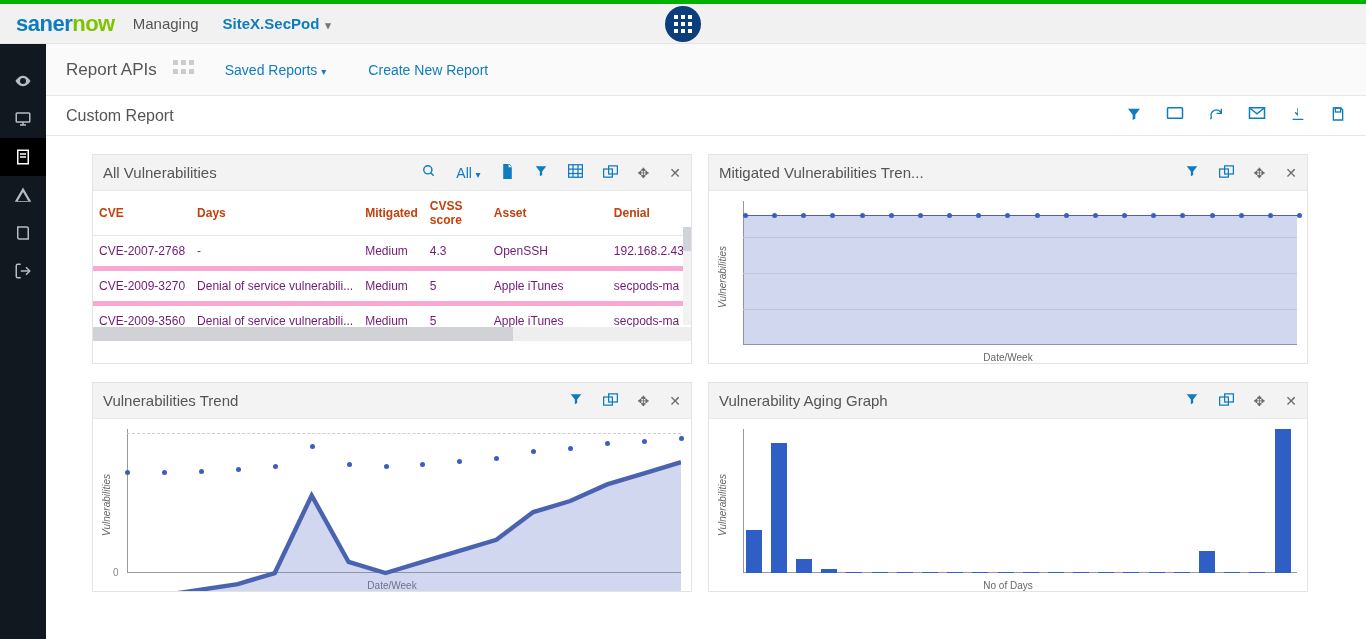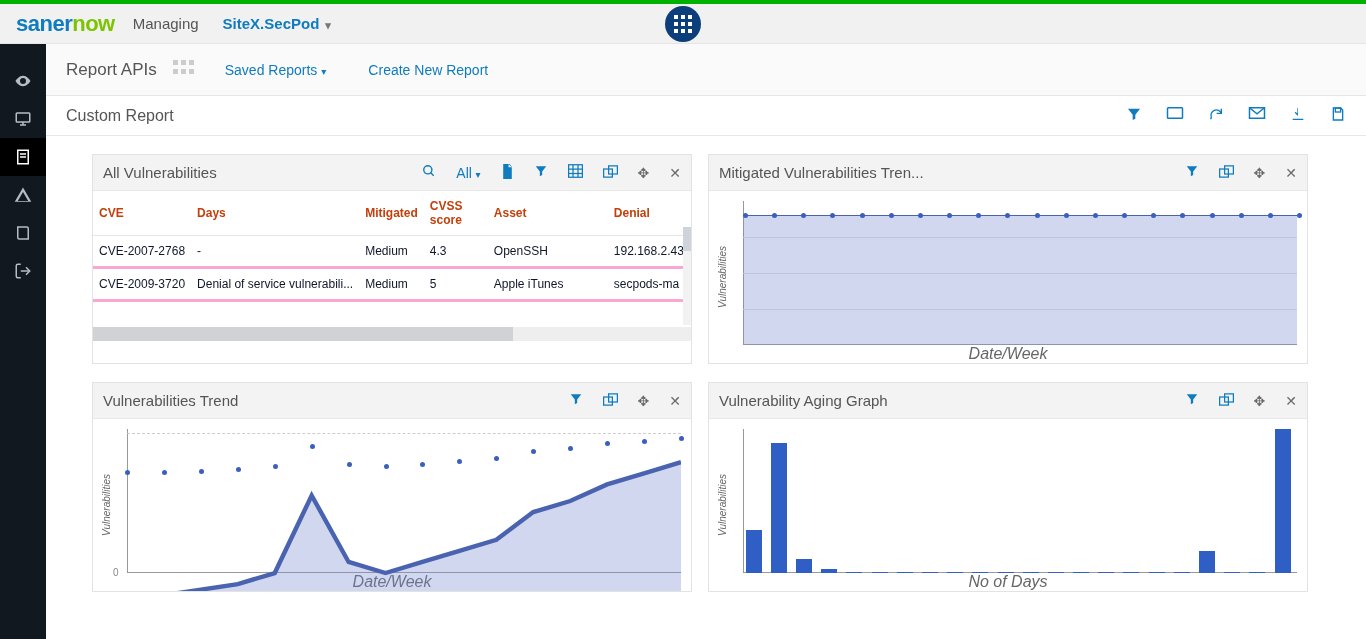--- a/index.html
+++ b/index.html
@@ -45,30 +45,30 @@
   .phead { height:36px; background:#f3f3f3; border-bottom:1px solid #e7e7e7; display:flex; align-items:center; padding:0 10px;}
   .phead .pt { font-size:15px; color:#555;}
   .phead .picons { margin-left:auto; display:flex; gap:20px; align-items:center;}
   .phead .picons span { color:#0f7cbf; cursor:pointer; font-size:14px;}
   .phead .picons .xg { color:#6a6a6a;}
   .pbody { flex:1; position:relative; overflow:hidden;}
 
   
   table.vt { width:100%; border-collapse:collapse; font-size:12px;}
   table.vt th { text-align:left; font-weight:600; color:#c2410c; padding:8px 6px; border-bottom:1px solid #e7e7e7; background:#fff;}
-  table.vt td { padding:8px 6px; color:#0f172a; border-bottom:3px solid #f9a8d4; white-space:nowrap; overflow:hidden; text-overflow:ellipsis;}
+  table.vt td { padding:8px 6px; color:#701a75; border-bottom:5px solid #f9a8d4; white-space:nowrap; overflow:hidden; text-overflow:ellipsis;}
   #all-vuln-body { max-height:150px; overflow:hidden;}
   .scrollind { position:absolute; right:0; top:36px; width:8px; height:24px; background:#cfd4da;}
   .scrolltrack { position:absolute; right:0; top:36px; bottom:16px; width:8px; background:#f2f2f2;}
   .hscroll { position:absolute; left:0; right:0; bottom:0; height:14px; background:#eeeeee;}
   .hscroll .thumb { position:absolute; left:0; top:0; width:420px; height:14px; background:#d0d2d6;}
 
   
   .ylabel { position:absolute; left:2px; top:50%; transform:translate(-32%,-50%) rotate(-90deg); font-size:10px; color:#666; font-style:italic;}
-  .xlabel { position:absolute; left:50%; bottom:0; transform:translateX(-50%); font-size:16px; color:#666; font-style:italic;}
+  .xlabel { position:absolute; left:50%; bottom:0; transform:translateX(-50%); font-size:10px; color:#666; }
   .plot { position:absolute; left:34px; right:10px; top:10px; bottom:18px;}
   .gridline { position:absolute; left:0; right:0; height:1px; background:#e4e4e4;}
   .dotrow { position:absolute; left:0; right:0;}
   .dotrow .dot { position:absolute; width:5px; height:5px; background:#3b5fbf; border-radius:50%; top:-2px;}
   .areafill { position:absolute; left:0; right:0; background:rgba(120,140,205,0.35); border-top:1px solid #4a63b0;}
   .barchart { position:absolute; left:34px; right:10px; top:10px; bottom:18px;}
   .bar { position:absolute; bottom:0; width:16px; background:#2f5fc4;}
   .axisx { position:absolute; left:0; right:0; bottom:0; height:1px; background:#999;}
   .axisy { position:absolute; left:0; top:0; bottom:0; width:1px; background:#999;}
   .ytick { position:absolute; left:-14px; font-size:10px; color:#888;}
@@ -232,20 +232,36 @@
             </tr>
               </thead>
             <tbody id="vuln-rows">
                 <tr>
                   <td>CVE-2007-2768</td>
                   <td>-</td>
                   <td>Medium</td>
                   <td>4.3</td>
                   <td>OpenSSH</td>
                   <td>192.168.2.43</td>
+                </tr>
+                <tr>
+                  <td>CVE-2009-3270</td>
+                  <td>Denial of service vulnerabili...</td>
+                  <td>Medium</td>
+                  <td>5</td>
+                  <td>Apple iTunes</td>
+                  <td>secpods-ma</td>
+                </tr>
+                <tr>
+                  <td>CVE-2009-3560</td>
+                  <td>Denial of service vulnerabili...</td>
+                  <td>Medium</td>
+                  <td>5</td>
+                  <td>Apple iTunes</td>
+                  <td>secpods-ma</td>
                 </tr>
                 <tr>
                   <td>CVE-2009-3720</td>
                   <td>Denial of service vulnerabili...</td>
                   <td>Medium</td>
                   <td>5</td>
                   <td>Apple iTunes</td>
                   <td>secpods-ma</td>
                 </tr>
               </tbody>

